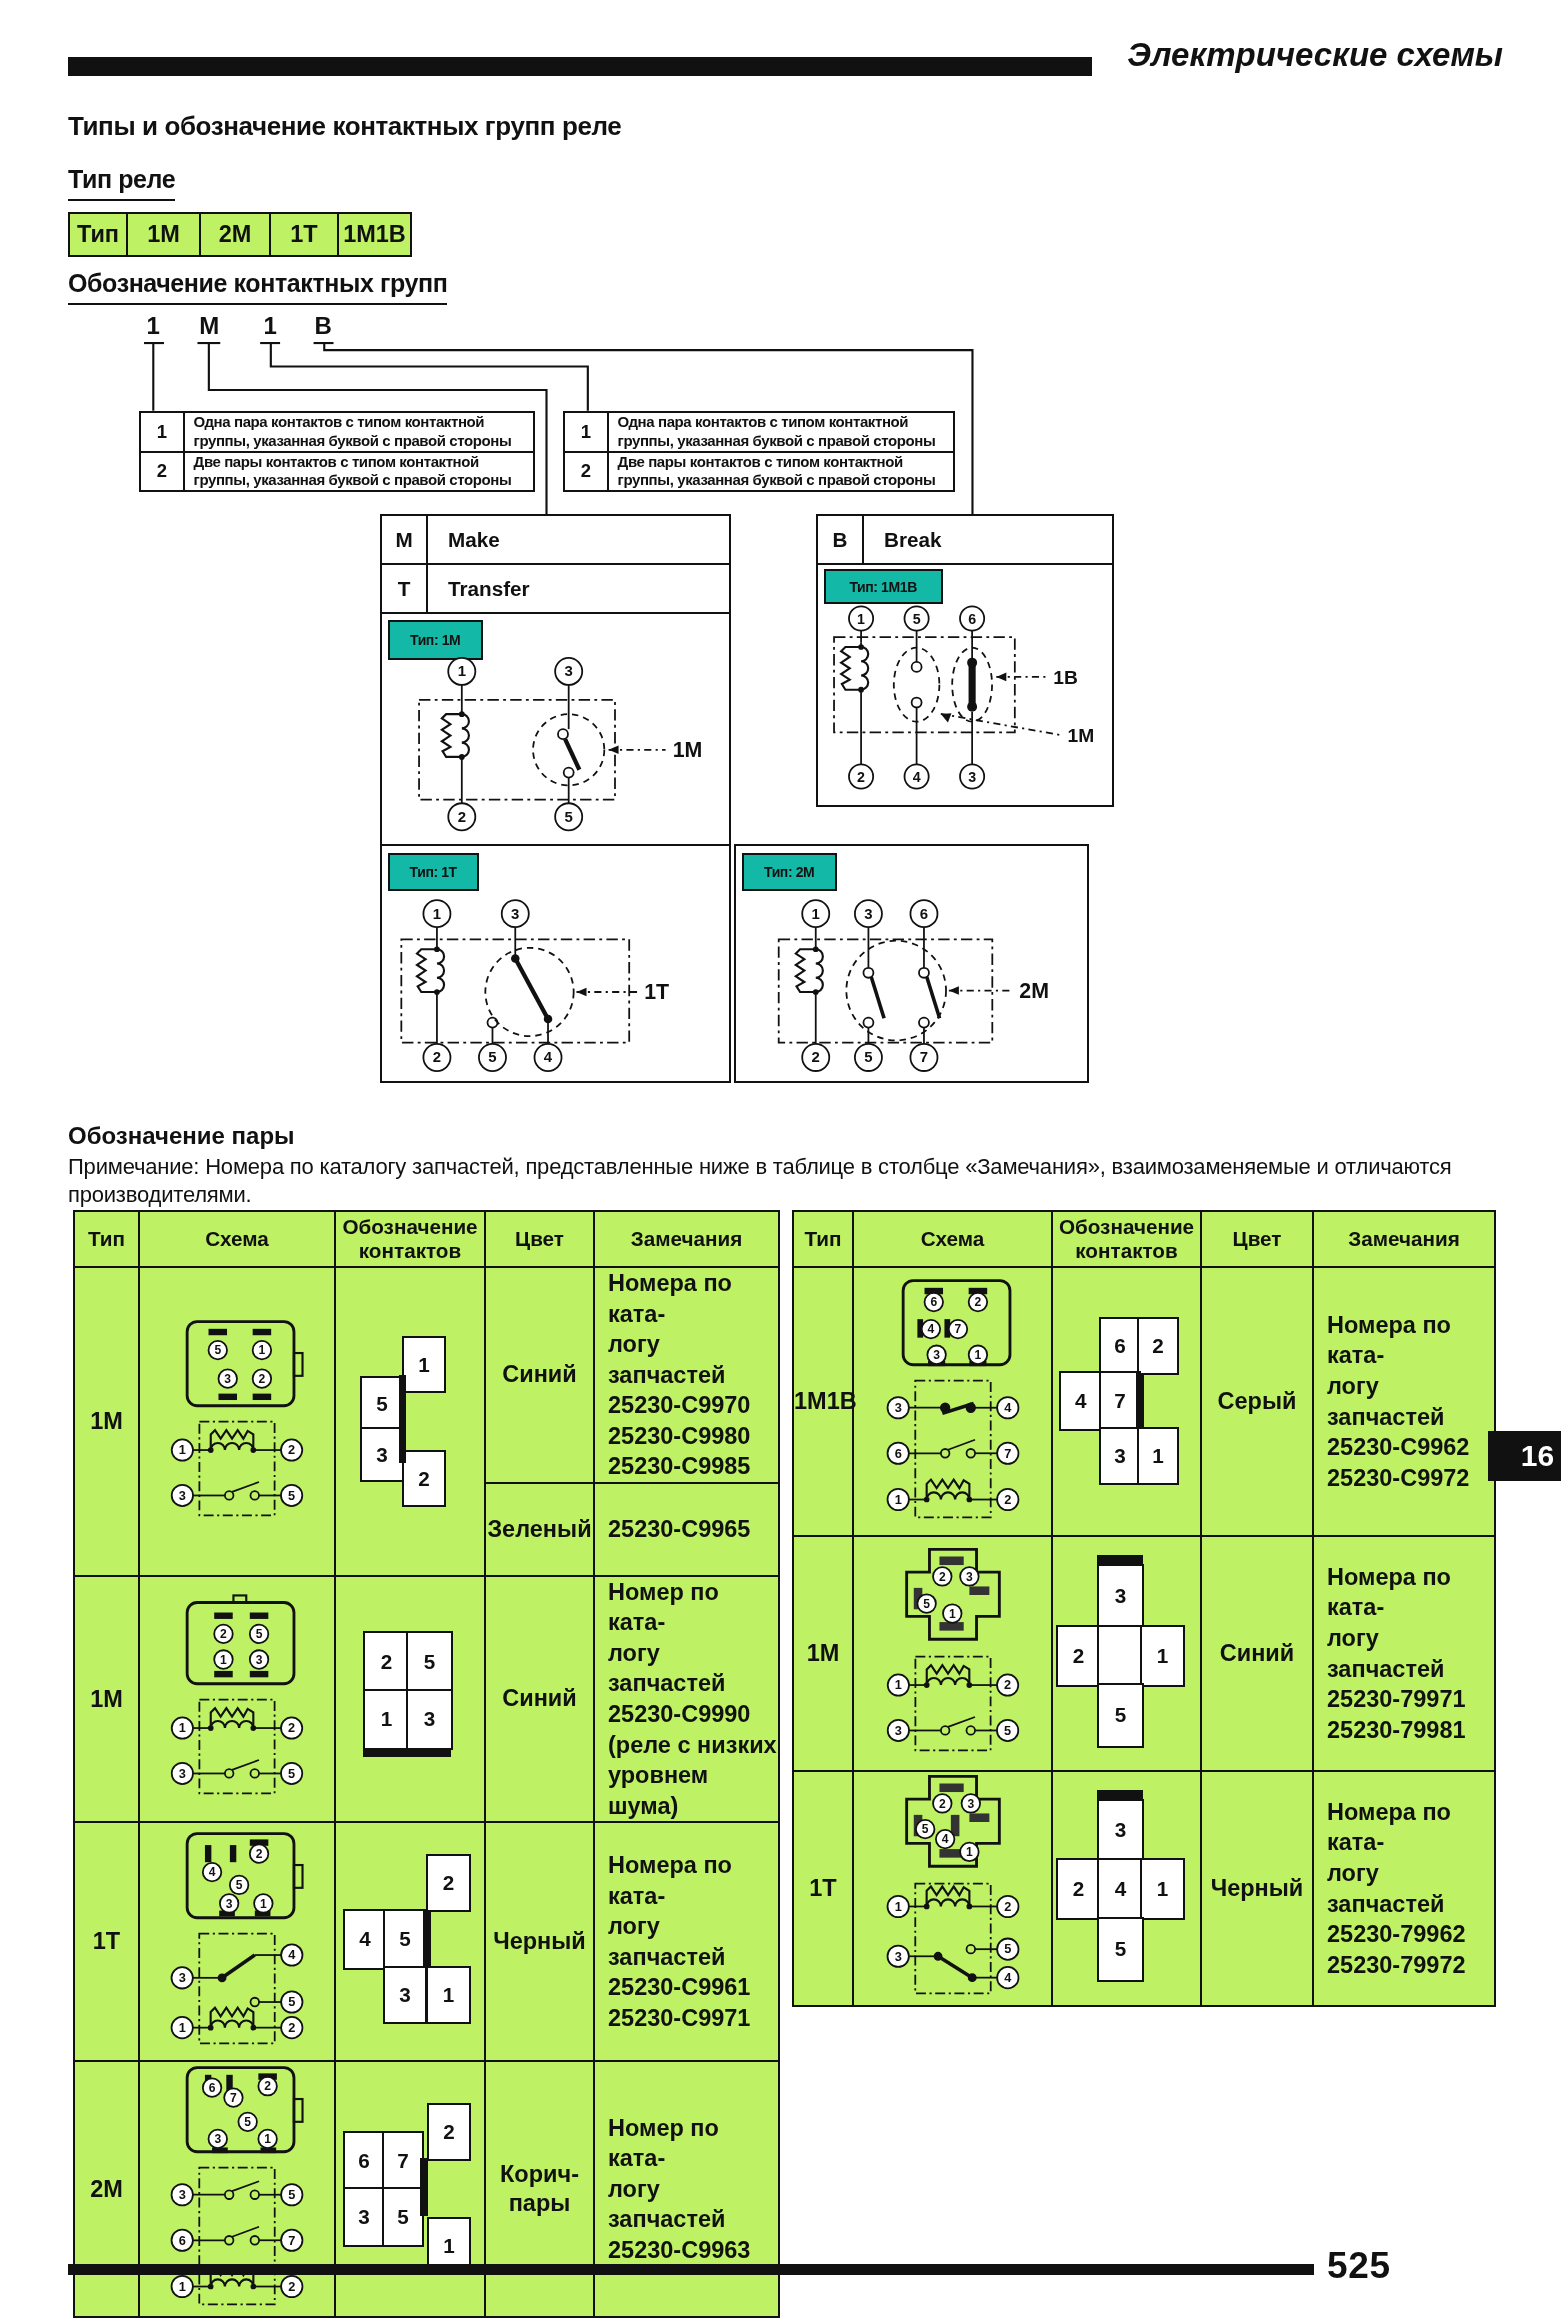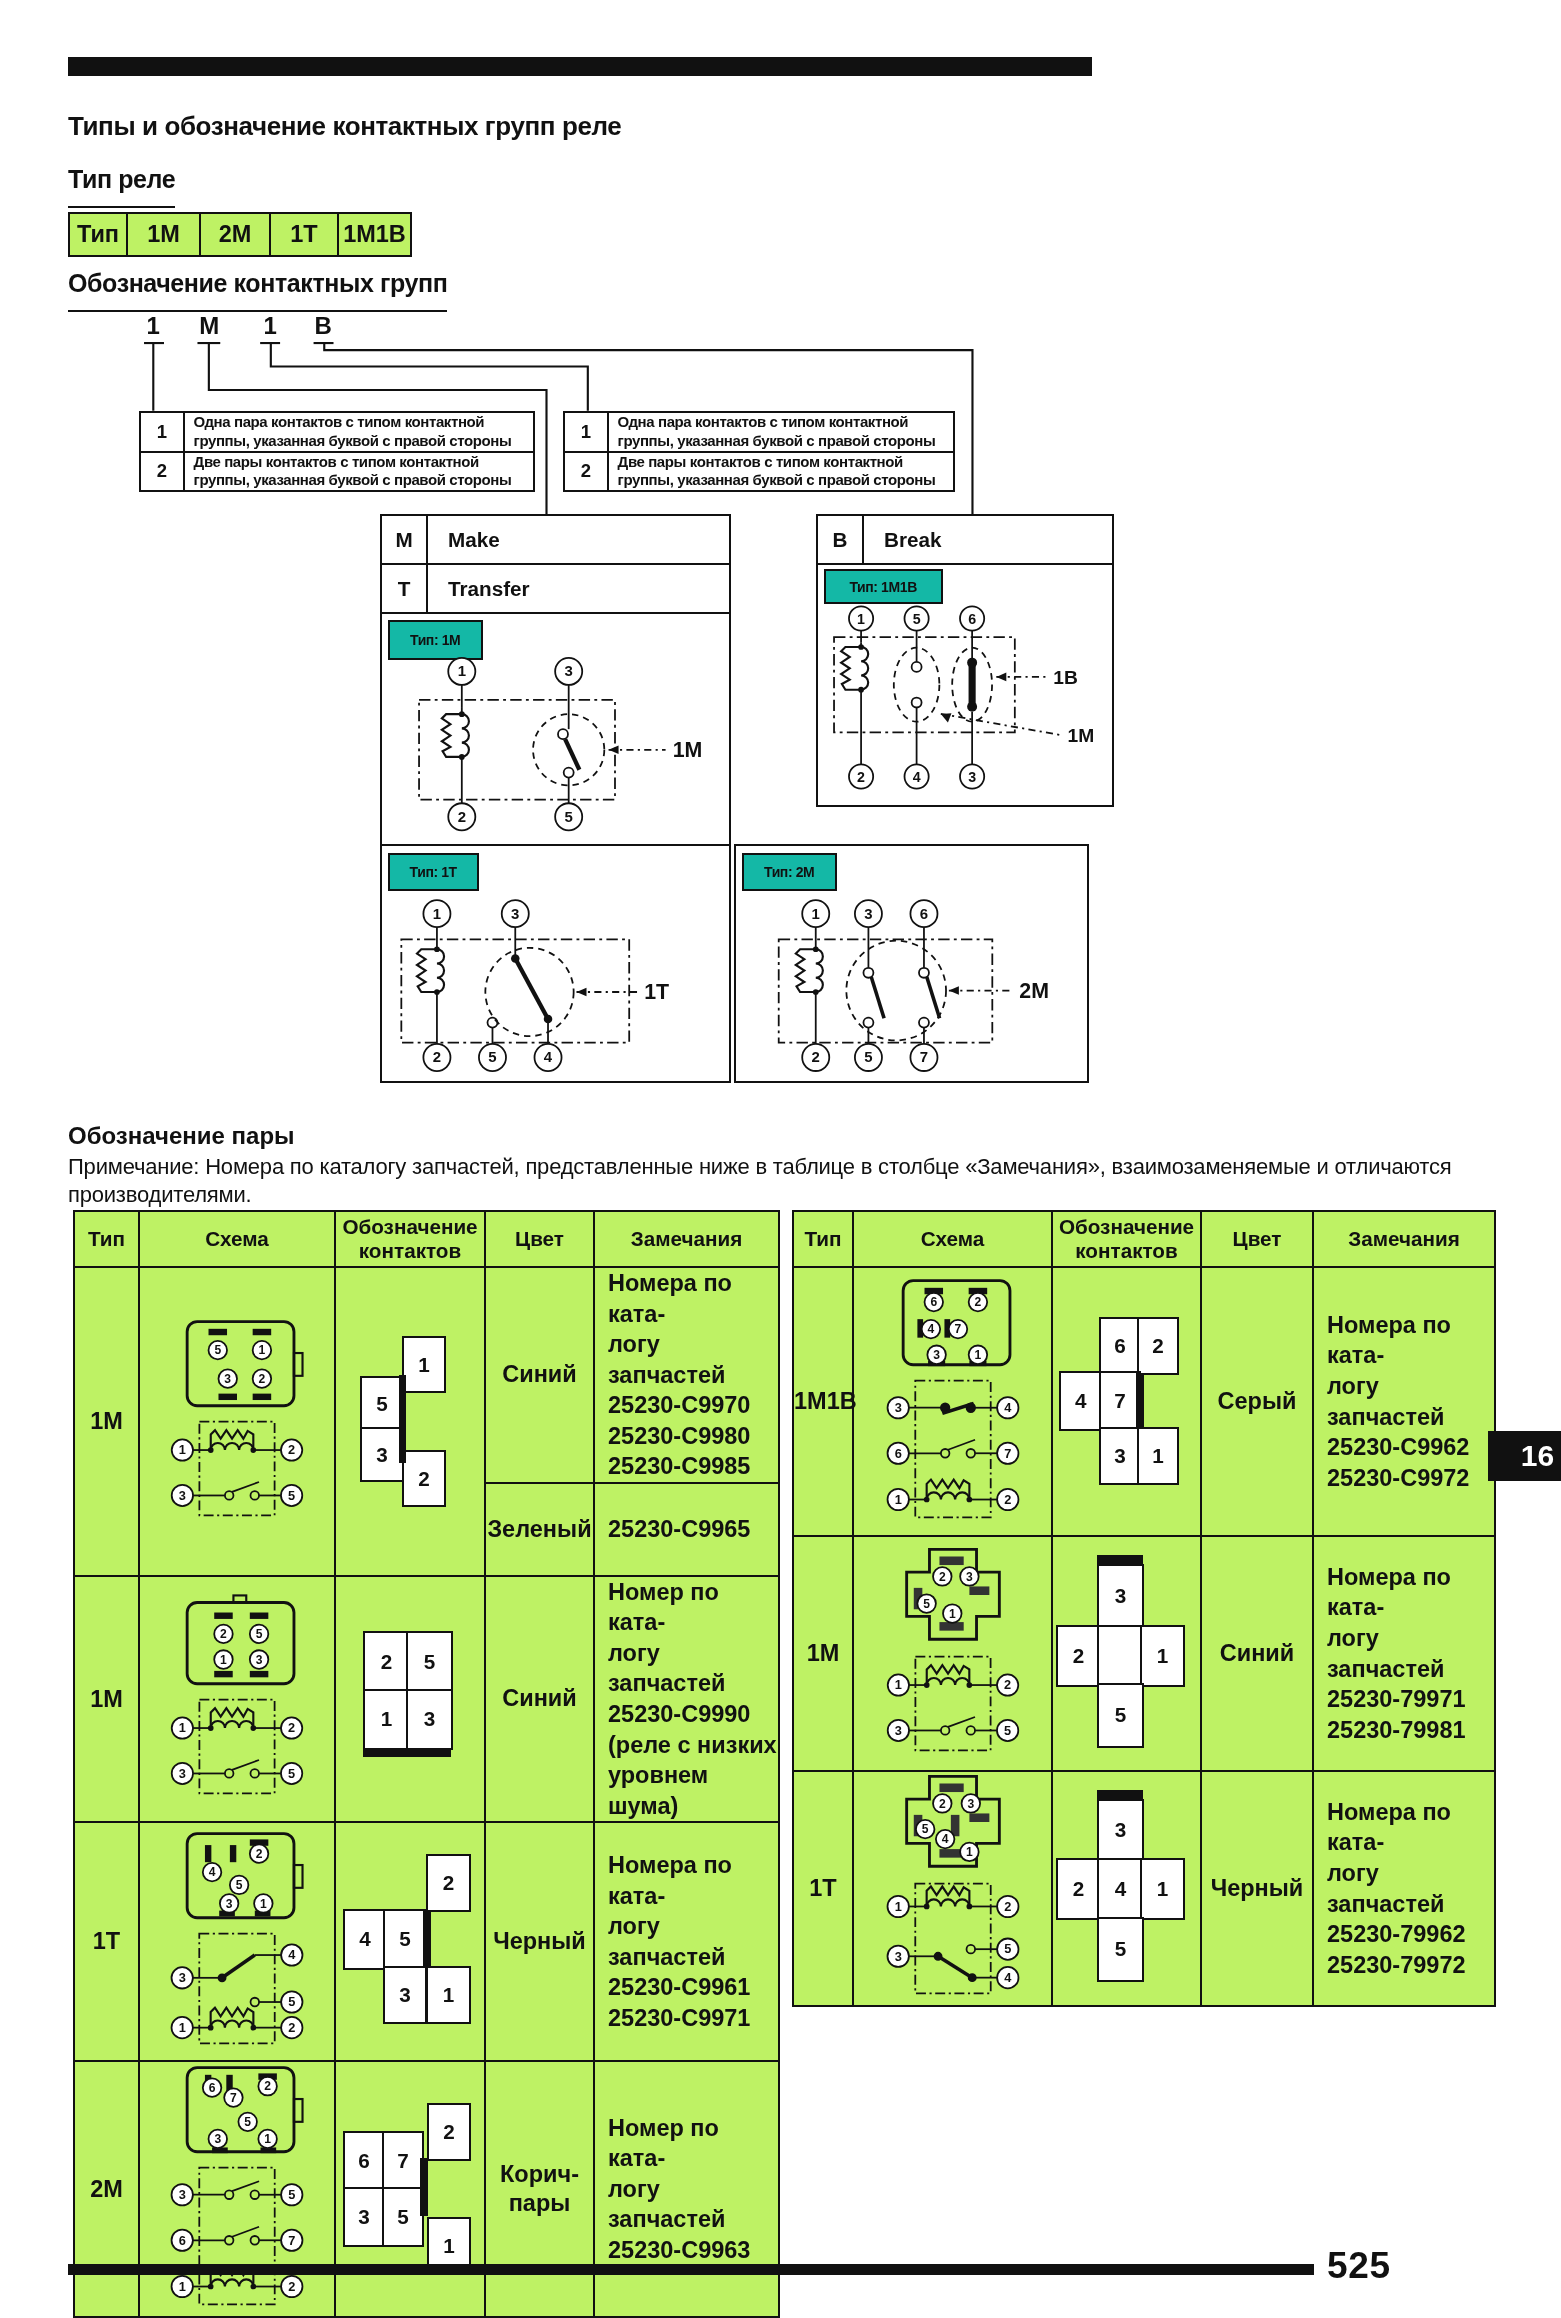--- a/index.html
+++ b/index.html
@@ -2,21 +2,21 @@
 <html style="font-size:11.4px"><head>
 <meta charset="utf-8">
 <style>
   html,body{margin:0;padding:0;background:#888;}
   #page{position:relative;width:1561px;height:2319px;background:#fff;color:#111;
         font-family:"Liberation Sans", sans-serif; overflow:hidden;}
   .abs{position:absolute;}
   .bar{position:absolute;background:#111;}
   .hdr-title{font-size:33px;font-weight:900;font-style:italic;letter-spacing:0px;}
   .s-title{font-size:26px;font-weight:bold;letter-spacing:-0.4px;}
-  .s-sub{font-size:25px;font-weight:600;border-bottom:2.1px solid #111;padding-bottom:12px;letter-spacing:-0.4px;}
+  .s-sub{font-size:25px;font-weight:600;border-bottom:2.1px solid #111;padding-bottom:5px;letter-spacing:-0.4px;}
   table.tt{border-collapse:collapse;table-layout:fixed;background:#bef264;}
   table.tt td, table.tt th{border:2.1px solid #111;text-align:center;vertical-align:middle;
       font-weight:600;padding:0;}
   table.typetab{border:2.9px solid #111;}
   table.typetab td{font-size:23.5px;height:41px;}
   .code-char{position:absolute;font-size:24px;font-weight:600;width:28.5px;text-align:center;}
   .legendbox{position:absolute;border:2.1px solid #111;background:#fff;display:grid;grid-template-columns:44px 1fr;}
   .legendbox .lrow{display:contents;}
   .lnum{border-bottom:2.1px solid #111;border-right:2.1px solid #111;display:flex;align-items:center;justify-content:center;font-size:18.5px;font-weight:600;}
   .ltxt{border-bottom:2.1px solid #111;display:flex;align-items:center;font-size:15px;font-weight:600;
@@ -62,20 +62,21 @@
       <g id="coilV" fill="none" stroke="#111" stroke-width="3">
         <path d="M0,0 a10,10 0 0 1 0,20 a10,10 0 0 1 0,20 a10,10 0 0 1 0,20"></path>
         <polyline points="0,0 -22,0 -28,6 -16,14 -28,22 -16,30 -28,38 -16,46 -27,52 -22,60 0,60"></polyline>
         <circle cx="0" cy="0" r="4" fill="#111" stroke="none"></circle>
           <circle cx="0" cy="60" r="4" fill="#111" stroke="none"></circle>
       </g>
     </defs>
   </svg>
 
   <div class="bar" style="left:68px;top:57px;width:1024px;height:18.5px;"></div>
+  <div class="abs hdr-title" style="left:1033px;top:36px;width:470px;text-align:right;">Электрические схемы</div>
 
   <div class="abs s-title" style="left:68px;top:111px;">Типы и обозначение контактных групп реле</div>
   <div class="abs s-sub" style="left:68px;top:165px;">Тип реле</div>
 
   <table class="tt typetab abs" style="left:68px;top:212px;width:333px;">
     <tbody>
         <tr>
       <td style="width:56px">Тип</td>
       <td style="width:71px">1M</td>
       <td style="width:68px">2M</td>

